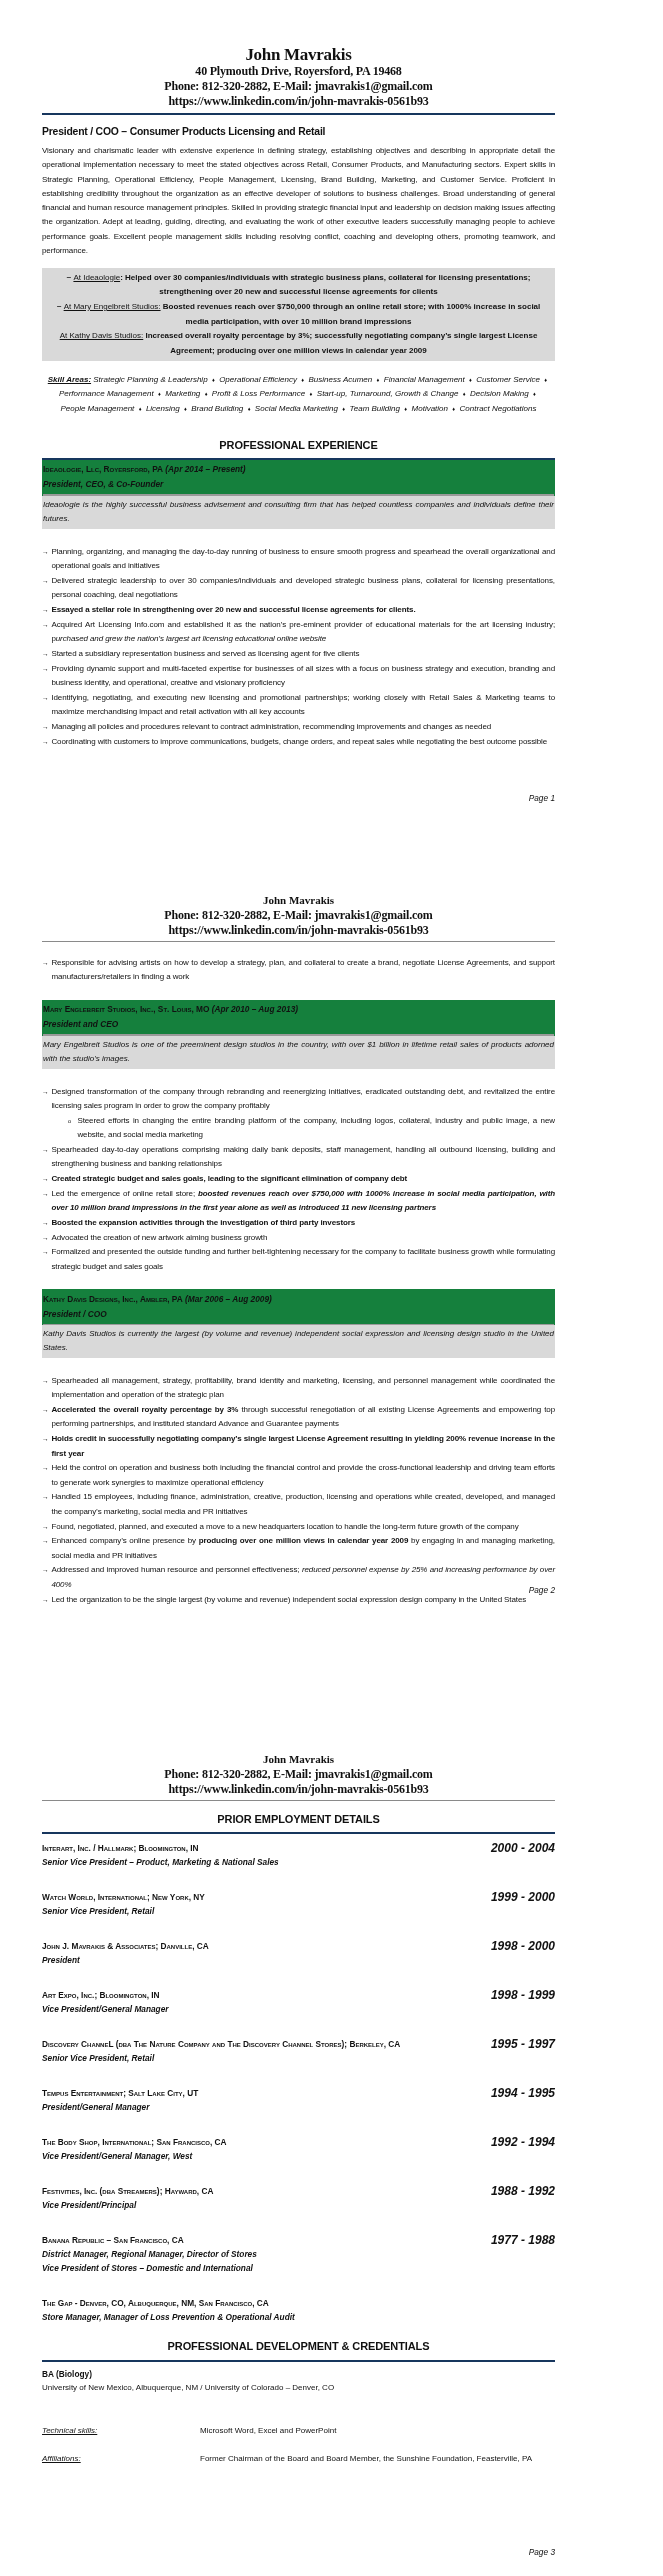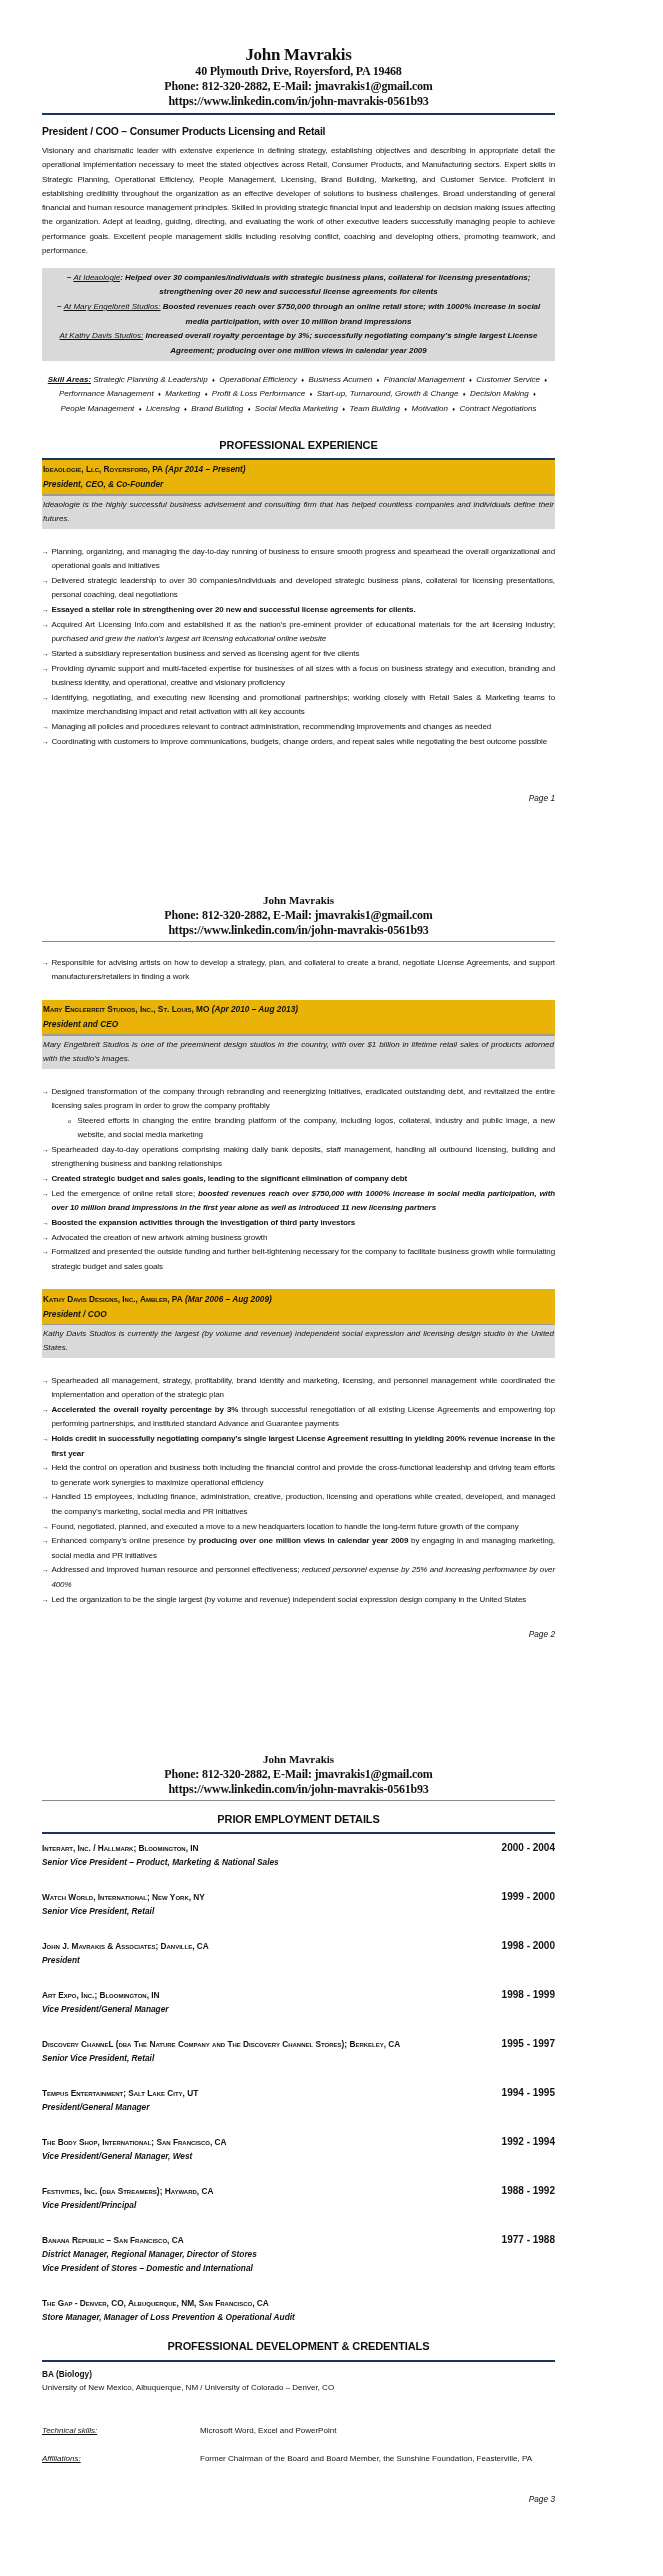--- a/index.html
+++ b/index.html
@@ -22,57 +22,57 @@
   .hdr { text-align: center; font-family: "Liberation Serif", serif; font-weight: bold; }
   .hdr .name-lg { font-size: 17px; line-height: 19px; letter-spacing: -0.3px; }
   .hdr .name-sm { font-size: 11px; line-height: 14.6px; }
   .hdr .line { font-size: 12px; line-height: 15px; letter-spacing: -0.2px; }
   .rule-navy { height: 2.1px; background: #17365d; margin-top: 4.2px; }
   .rule-grey { height: 1.6px; background: #8a8a8a; margin-top: 3.1px; }
 
   .headline { text-align: left; font-weight: bold; font-size: 10.4px; margin-top: 10.4px; letter-spacing: -0.2px; }
   .summary { text-align: justify; line-height: 14.3px; margin-top: 7.3px; font-size: 8px; letter-spacing: -0.1px; }
 
-  .highlights { background: #d9d9d9; margin-top: 9.4px; padding: 3.1px 5.2px; text-align: center; line-height: 14.6px; font-weight: bold; font-style: italic; font-size: 8px; }
+  .highlights { background: #d9d9d9; margin-top: 9.4px; padding: 3.1px 5.2px; text-align: center; line-height: 14.6px; font-weight: bold; font-size: 8px; }
   .highlights .lbl { text-decoration: underline; font-weight: normal; }
 
   .skills { text-align: center; margin-top: 11.5px; line-height: 14.3px; font-style: italic; padding: 0 5.2px; }
   .skills .lbl { font-weight: bold; text-decoration: underline; }
   .skills .sep { font-style: normal; font-size: 5.7px; padding: 0 2.1px; }
 
   .section-title { text-align: center; font-weight: bold; font-size: 11px; margin-top: 23px; letter-spacing: -0.1px; }
   .section-title + .rule-navy { margin-top: 7.3px; }
 
-  .job-head { background: #eab308; padding: 2.1px 1px 0 1px; line-height: 14px; }
+  .job-head { background: #15803d; padding: 2.1px 1px 0 1px; line-height: 14px; }
   .job-head .co { font-variant: small-caps; font-weight: bold; font-size: 8.3px; }
   .job-head .dates { font-style: italic; font-weight: bold; font-size: 8.3px; }
   .job-head .title { font-weight: bold; font-style: italic; font-size: 8.3px; }
   .job-head .divider { height: 1.6px; background: #9a9a9a; margin-top: 3.1px; }
   .job-desc { background: #d9d9d9; padding: 2.1px 1px 3.1px 1px; font-style: italic; line-height: 14px; text-align: justify; }
 
   ul.arrows { list-style: none; margin-top: 15.6px; }
   ul.arrows li { position: relative; padding-left: 9.4px; text-align: justify; line-height: 14.3px; margin-bottom: 0.5px; letter-spacing: -0.1px; }
   ul.arrows li .arr { position: absolute; left: 0; top: 0; font-size: 6.8px; }
   ul.arrows li .b { font-weight: bold; }
   ul.arrows li .i { font-style: italic; }
   ul.arrows li .bi { font-weight: bold; font-style: italic; }
   ul.sub { list-style: none; margin: 0; padding-left: 26px; }
   ul.sub li { position: relative; padding-left: 9.4px; text-align: justify; line-height: 14.3px; }
   ul.sub li .o { position: absolute; left: 0; top: 0; font-size: 5.7px; }
 
   .page-num { position: absolute; right: 49px; font-style: italic; font-size: 8.3px; }
   #page1 .page-num { top: 793px; }
-  #page2 .page-num { top: 770px; }
-  #page3 .page-num { top: 776px; padding-left: 8px; }
+  #page2 .page-num { top: 726px; }
+  #page3 .page-num { top: 829px; padding-left: 8px; }
 
   .prior { margin-top: 2.1px; }
   .prior-row { margin-top: 7.3px; margin-bottom: 21px; line-height: 14px; }
   .prior-row .top { display: flex; justify-content: space-between; }
   .prior-row .co { font-variant: small-caps; font-weight: bold; font-size: 8.3px; }
-  .prior-row .yr { font-weight: bold; font-size: 10px; }
+  .prior-row .yr { font-weight: bold; font-size: 12px; font-style: italic; }
   .prior-row .title { font-weight: bold; font-style: italic; font-size: 8.3px; }
 
   .edu { margin-top: 5.2px; line-height: 14px; }
   .edu .deg { font-weight: bold; font-size: 8.3px; }
   .kv { display: flex; margin-top: 0; line-height: 14.3px; }
   .kv .k { width: 158px; font-style: italic; text-decoration: underline; flex-shrink: 0; }
   .kv .v { flex: 1; text-align: justify; }
 </style>
 </head>
 <body>

